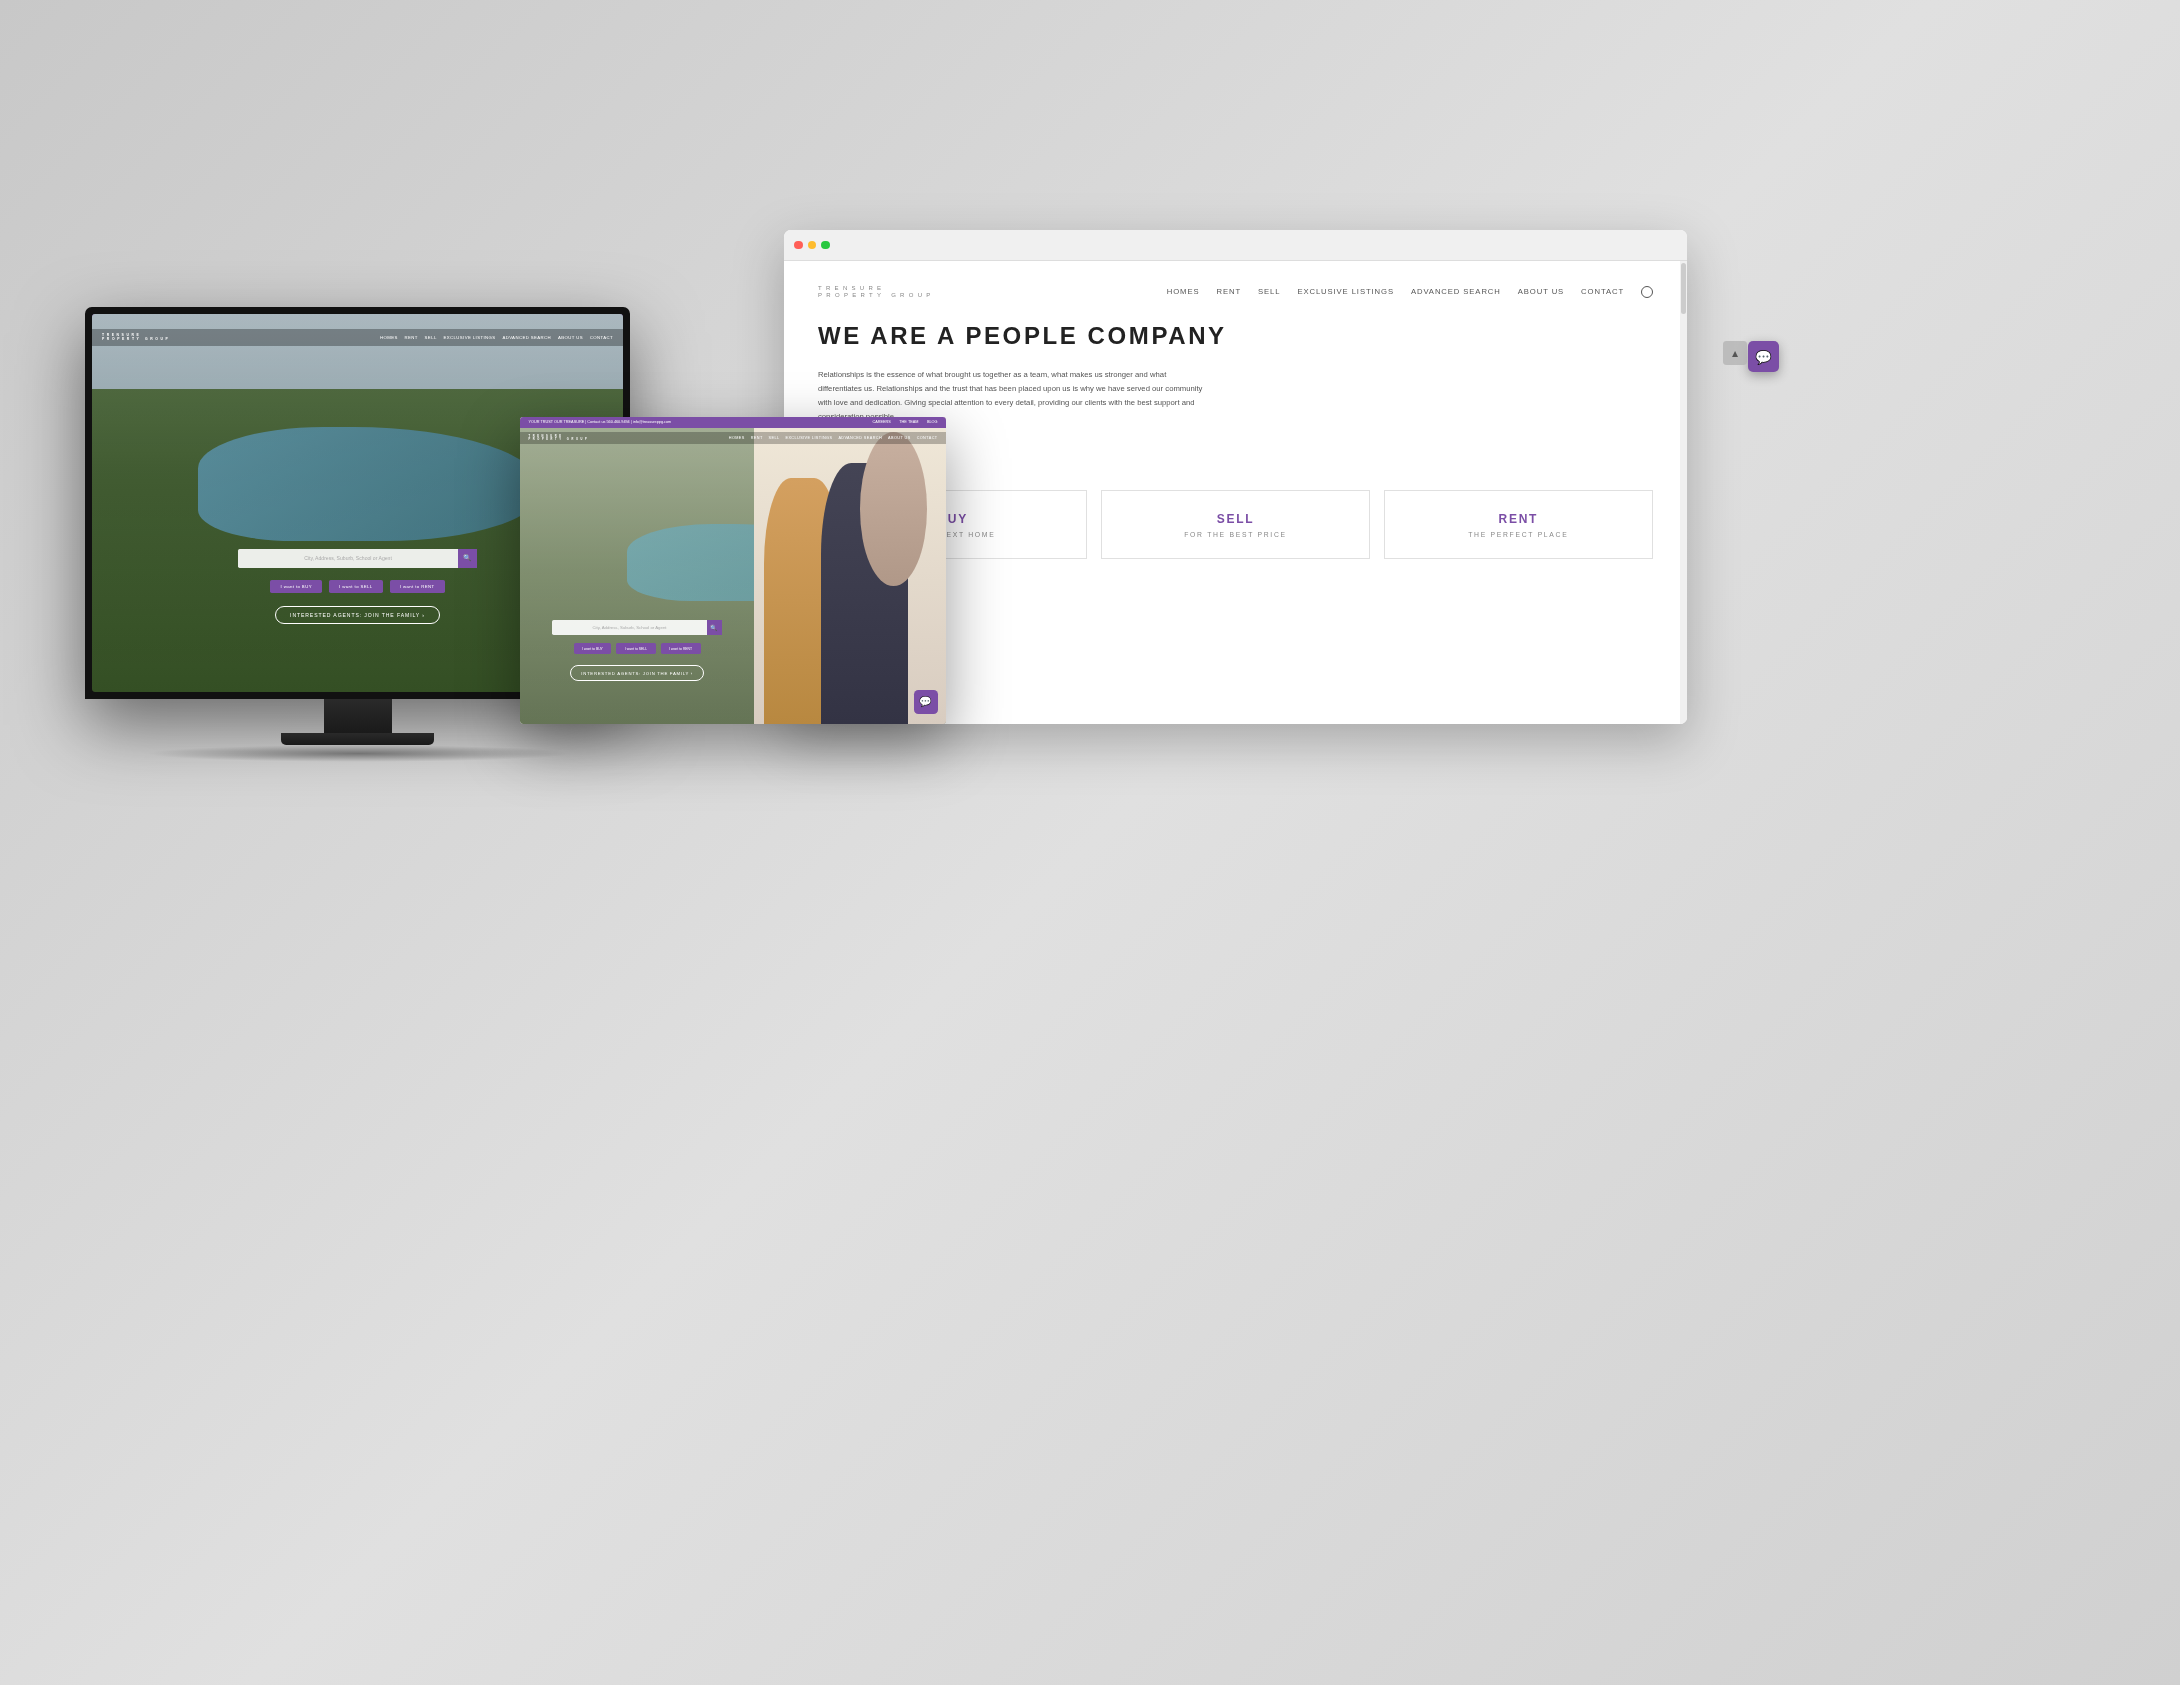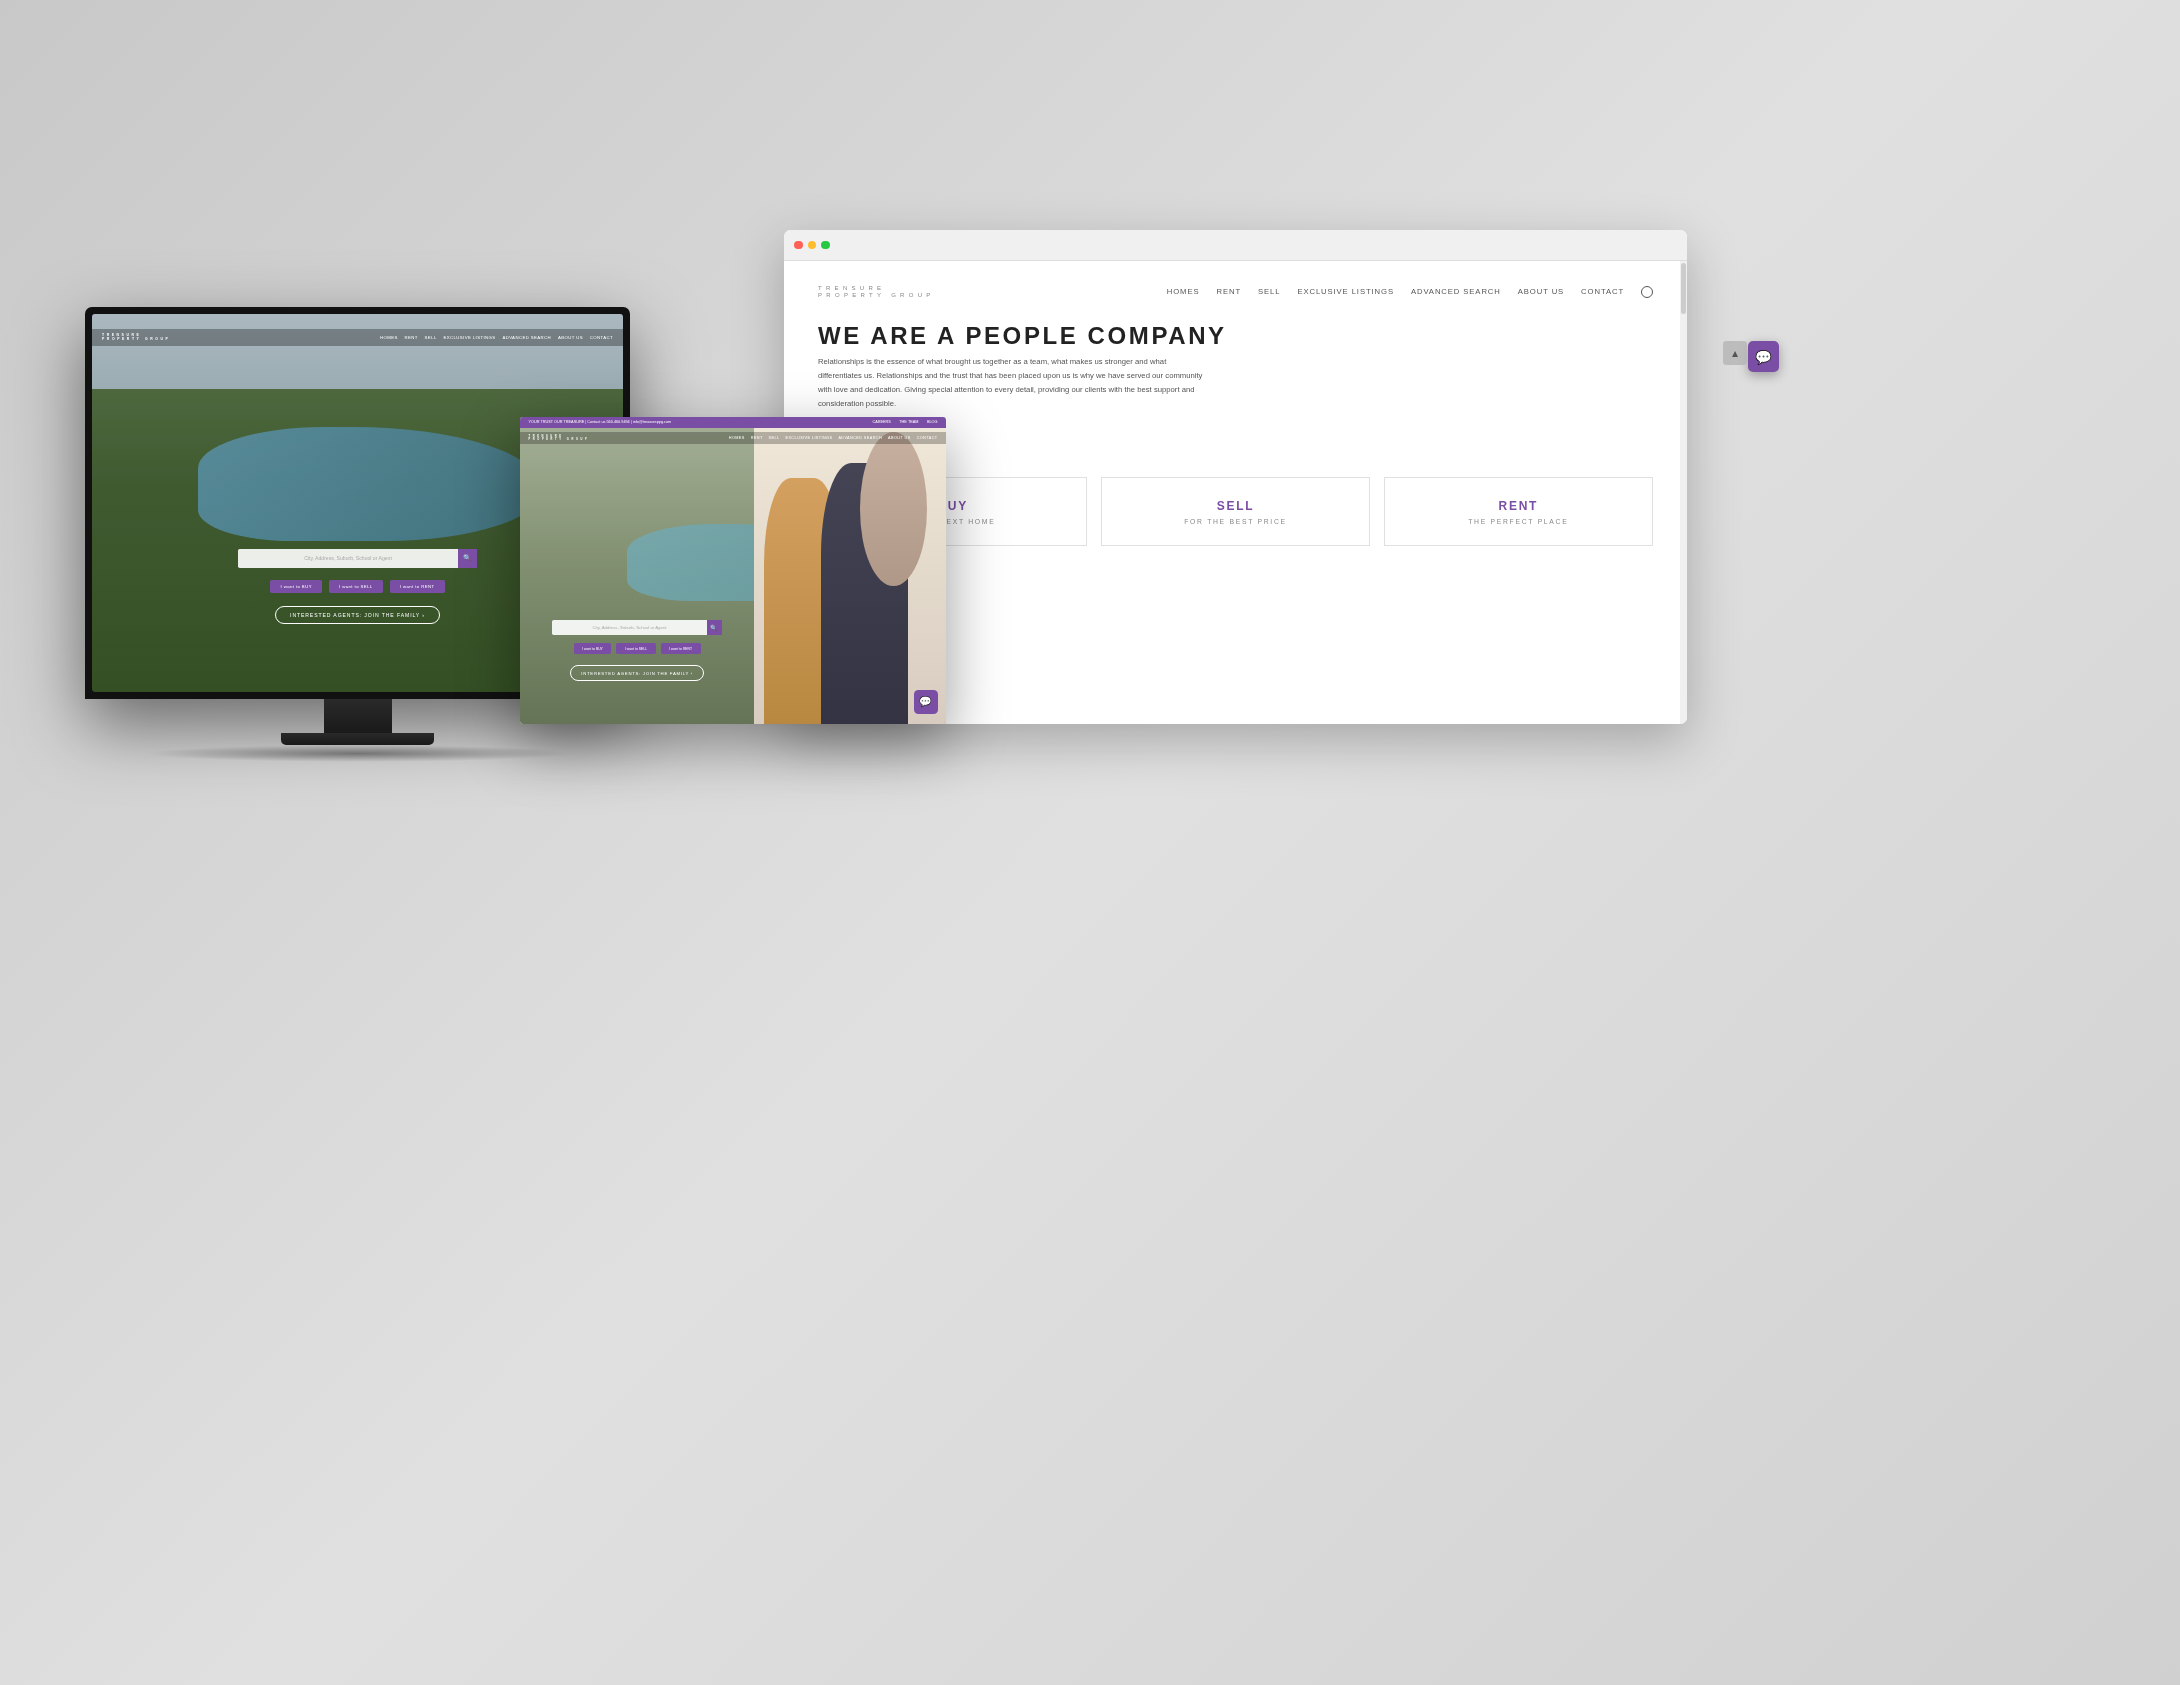--- a/index.html
+++ b/index.html
@@ -90,21 +90,21 @@
       letter-spacing: 0.9px;
       text-transform: uppercase;
     }
 
     .back-hero-text h1 {
       font-size: 24px;
       font-weight: 900;
       color: #222;
       letter-spacing: 2.6px;
       text-transform: uppercase;
-      margin-bottom: 5px;
+      margin-bottom: 18px;
     }
 
     .back-hero-text p {
       font-size: 7.7px;
       color: #555;
       line-height: 1.8;
       max-width: 392px;
       margin-bottom: 17px;
     }
 

